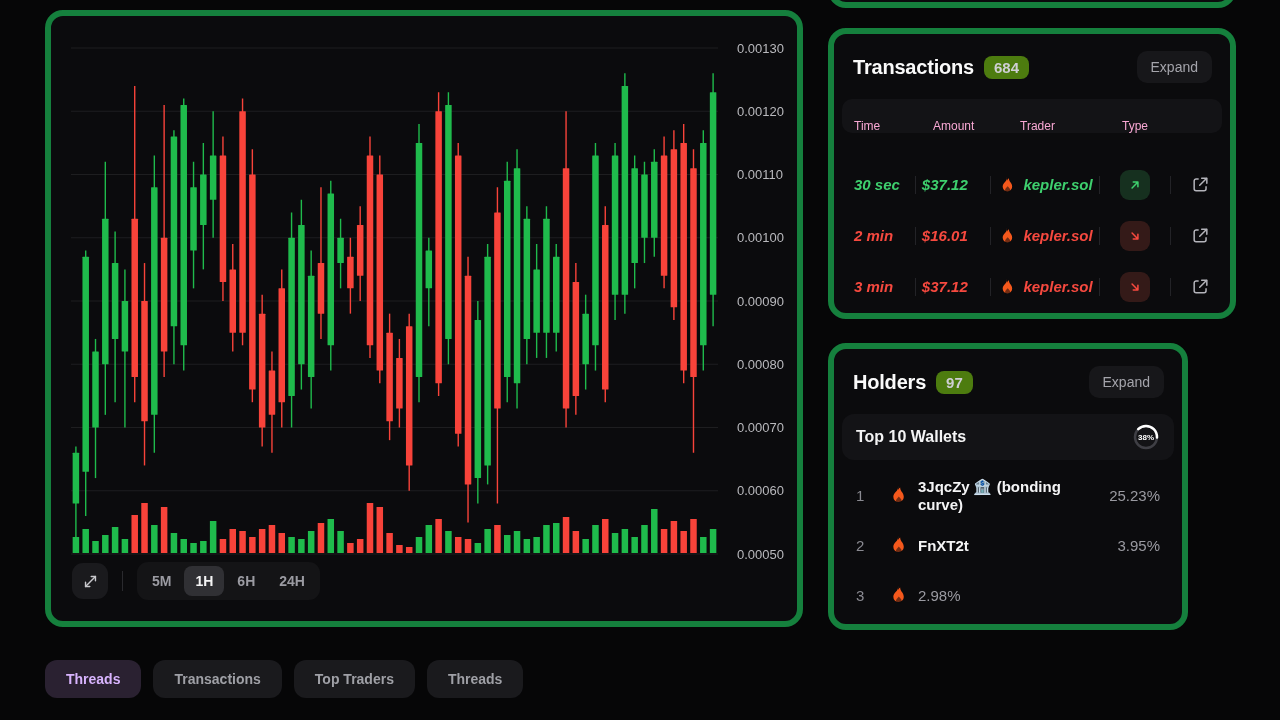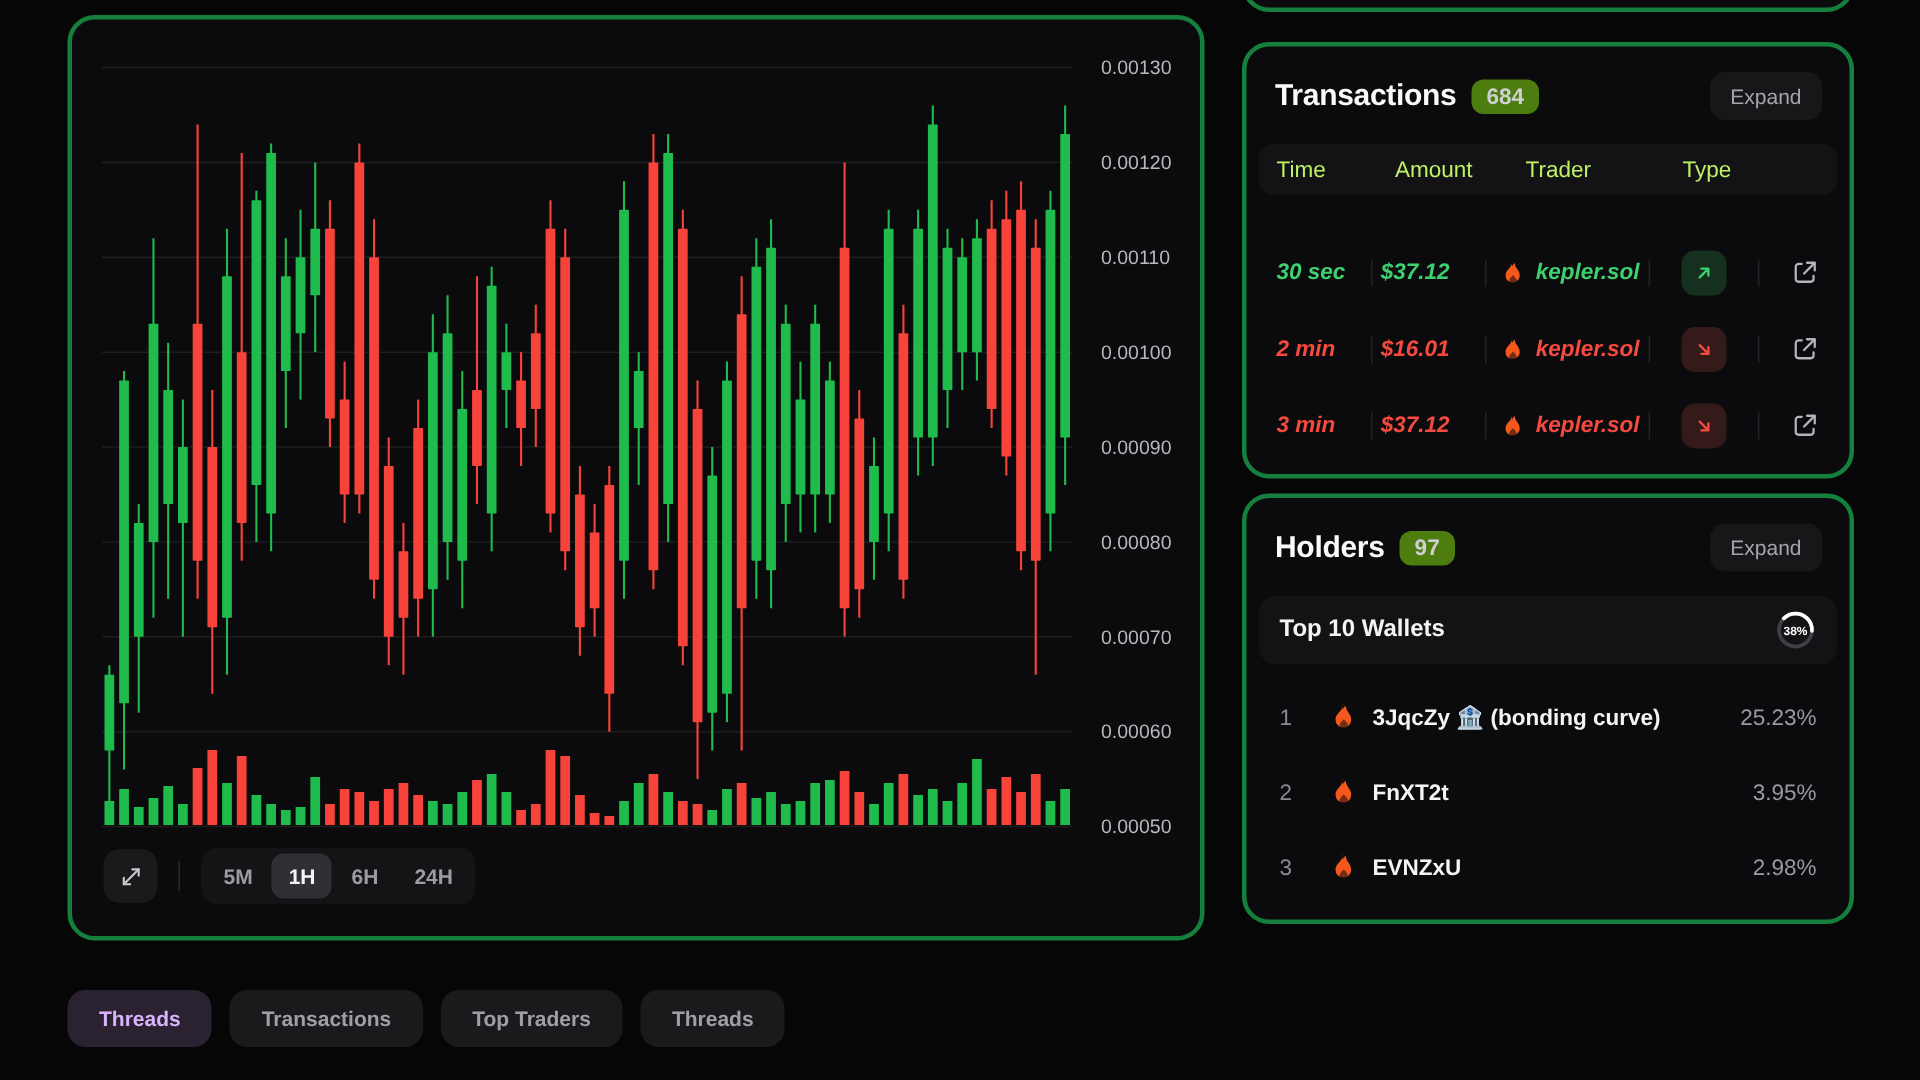--- a/index.html
+++ b/index.html
@@ -6,21 +6,21 @@
   html,body { width:1280px; height:720px; overflow:hidden; }
   body {
     background:#060607;
     font-family:"Liberation Sans", sans-serif;
     color:#f4f4f5;
     position:relative;
   }
   .panel {
     position:absolute;
     background:#0b0b0d;
-    border:3px solid #15803d;
+    border:6px solid #15803d;
     border-radius:18px;
   }
   
   .chart-panel { left:45px; top:10px; width:758px; height:617px; overflow:hidden; }
   .chart-svg { position:absolute; left:0; top:0; }
   .chart-controls {
     position:absolute; left:21px; bottom:21px;
     display:flex; align-items:center; gap:14px;
   }
   .icon-btn {
@@ -35,39 +35,39 @@
   }
   .tf-btn {
     border:none; background:transparent; color:#9b9ba2;
     font-family:inherit; font-size:14px; font-weight:600;
     padding:7px 11px; border-radius:8px; cursor:pointer;
   }
   .tf-btn.active { background:#303034; color:#f4f4f5; }
   
   .stub-panel { left:828px; top:-34px; width:408px; height:42px; }
   .tx-panel { left:828px; top:28px; width:408px; height:291px; overflow:hidden; }
-  .holders-panel { left:828px; top:329px; width:408px; height:287px; overflow:hidden; }
+  .holders-panel { left:828px; top:343px; width:360px; height:287px; overflow:hidden; }
   .panel-head {
     display:flex; align-items:center; padding:17px 18px 10px 19px;
   }
   .panel-title { font-size:20px; font-weight:700; color:#fafafa; letter-spacing:-0.2px; }
   .count-badge {
     margin-left:10px; background:#4d7c0f; color:#cfcfd4;
     border-radius:8px; padding:3px 10px; font-size:15px; font-weight:700;
   }
   .expand-btn {
     margin-left:auto; background:#17171a; color:#a4a4ab; border:none; cursor:pointer;
     border-radius:10px; padding:8px 14px; font-size:14px; font-weight:500; font-family:inherit;
   }
   
   .thead {
     margin:6px 8px 0 8px; padding:0 12px; height:34px;
     background:#131316; border-radius:10px;
-    display:flex; align-items:center;
-    color:#bef264; font-size:15px; font-weight:500;
+    display:flex; align-items:flex-end;
+    color:#f9a8d4; font-size:12px; font-weight:500;
   }
   .tx-rows { margin-top:26px; }
   .tx-row {
     height:51px; margin:0 8px; padding:0 12px;
     display:flex; align-items:center; font-size:15px; font-weight:600;font-style:italic;
   }
   .cell-time { width:66px; }
   .cell-amount { width:74px; }
   .cell-trader { flex:1; display:flex; align-items:center; gap:7px; }
   .cell-type { width:70px; display:flex; justify-content:center; }
@@ -501,21 +501,20 @@
   </svg>
      <span class="wallet-name">FnXT2t</span>
      <span class="wallet-pct">3.95%</span>
       </div>
       <div class="wallet-row">
         <span class="wallet-rank">3</span>
      <svg width="22" height="22" viewBox="0 0 24 24">
     <path fill="#f4581c" d="M13.2 1.8c.5 3.1-.9 5-2.4 6.6C9.4 10 8 11.5 8 13.9a5.7 5.7 0 0 0 11.4.2c0-2.4-1.1-4.1-2.3-5.7-.9-1.2-1.7-2.8-1.6-4.5-1.1.6-1.9 1.6-2.1 3-.4-1.7-.4-3.4-.2-5.1z"></path>
     <path fill="#0b0b0d" d="M14 21.4a3.1 3.1 0 0 1-3.1-3.1c0-1.9 1.6-2.8 3.1-4.7 1.5 1.9 3.1 2.8 3.1 4.7A3.1 3.1 0 0 1 14 21.4z" opacity="0.55"></path>
   </svg>
-     <span class="wallet-name">EVNZxU</span>
      <span class="wallet-pct">2.98%</span>
       </div>
     </div>
 </div>
 
 <div class="tabs">
     <button class="tab-btn active">Threads</button>
     <button class="tab-btn">Transactions</button>
     <button class="tab-btn">Top Traders</button>
     <button class="tab-btn">Threads</button>

